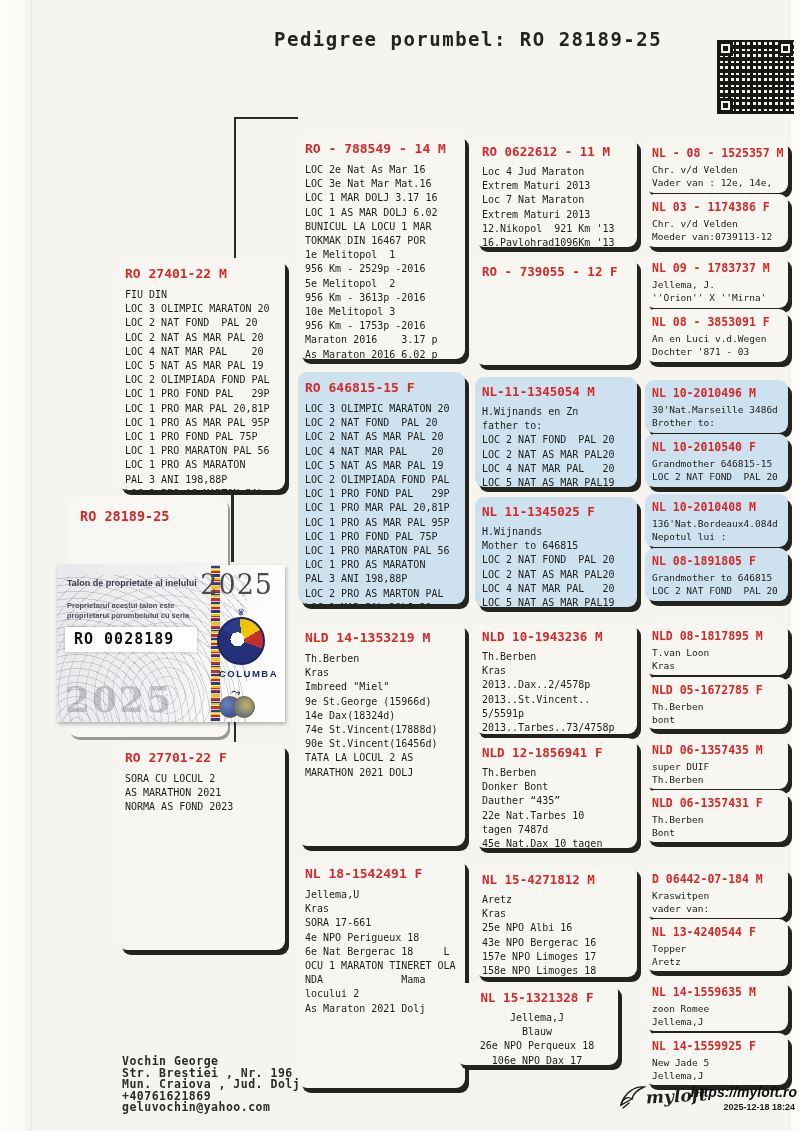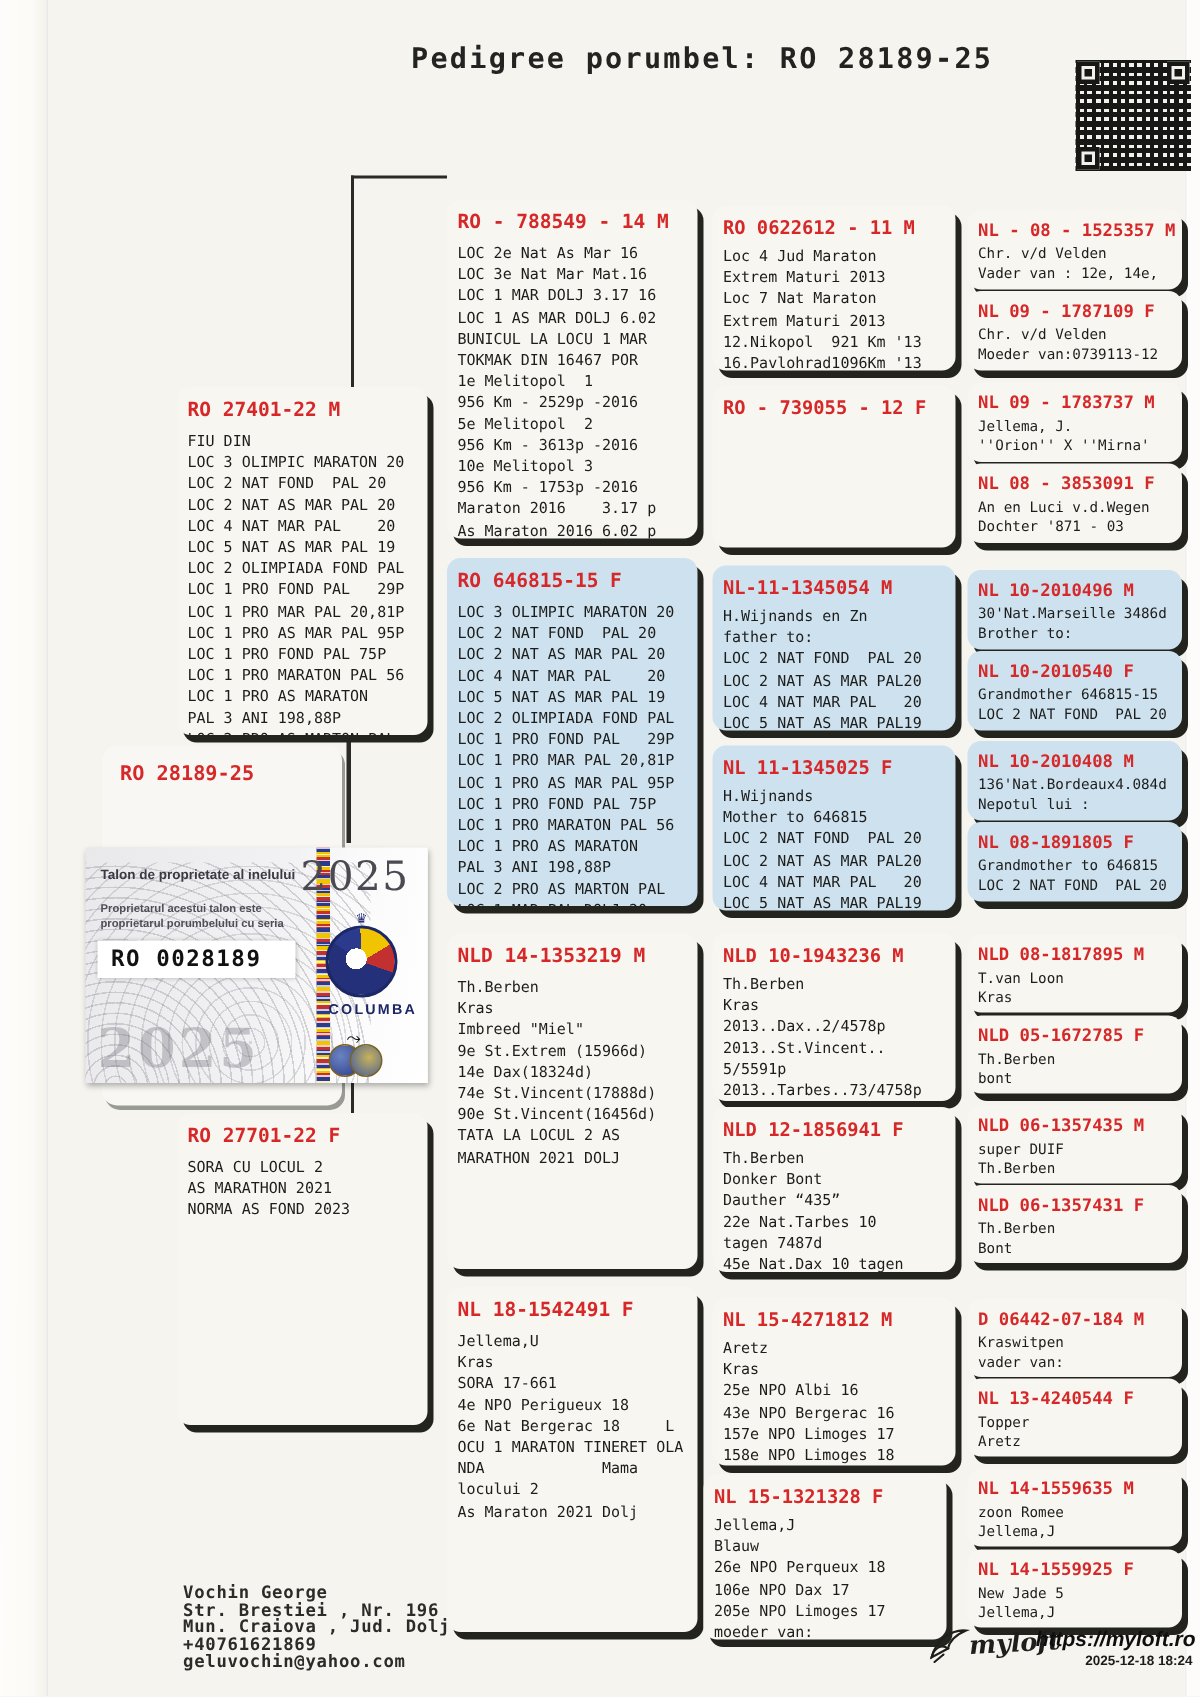--- a/index.html
+++ b/index.html
@@ -203,21 +203,21 @@
         <div class="card-line">LOC 2 PRO AS MARTON PAL</div>
         <div class="card-line">LOC 1 MAR PAL DOLJ 20</div>
       </div>
     </div>
     <div class="card sz-w" style="left: 298px; top: 622px; width: 167px; height: 224px;">
       <div class="card-title">NLD 14-1353219 M</div>
       <div class="card-lines">
         <div class="card-line">Th.Berben</div>
         <div class="card-line">Kras</div>
         <div class="card-line">Imbreed "Miel"</div>
-        <div class="card-line">9e St.Extrem (15966d)</div>
+        <div class="card-line">9e St.George (15966d)</div>
         <div class="card-line">14e Dax(18324d)</div>
         <div class="card-line">74e St.Vincent(17888d)</div>
         <div class="card-line">90e St.Vincent(16456d)</div>
         <div class="card-line">TATA LA LOCUL 2 AS</div>
         <div class="card-line">MARATHON 2021 DOLJ</div>
       </div>
     </div>
     <div class="card sz-w" style="left: 298px; top: 858px; width: 167px; height: 230px;">
       <div class="card-title">NL 18-1542491 F</div>
       <div class="card-lines">
@@ -294,40 +294,40 @@
       <div class="card-title">NL 15-4271812 M</div>
       <div class="card-lines">
         <div class="card-line">Aretz</div>
         <div class="card-line">Kras</div>
         <div class="card-line">25e NPO Albi 16</div>
         <div class="card-line">43e NPO Bergerac 16</div>
         <div class="card-line">157e NPO Limoges 17</div>
         <div class="card-line">158e NPO Limoges 18</div>
       </div>
     </div>
-    <div class="card sz-m" style="left: 469px; top: 983px; width: 162px; height: 110px;">
+    <div class="card sz-m" style="left: 456px; top: 983px; width: 162px; height: 82px; text-align: center;">
       <div class="card-title">NL 15-1321328 F</div>
       <div class="card-lines">
         <div class="card-line">Jellema,J</div>
         <div class="card-line">Blauw</div>
         <div class="card-line">26e NPO Perqueux 18</div>
         <div class="card-line">106e NPO Dax 17</div>
         <div class="card-line">205e NPO Limoges 17</div>
         <div class="card-line">moeder van:</div>
       </div>
     </div>
     <div class="card sz-n" style="left: 645px; top: 140px; width: 143px; height: 53px;">
       <div class="card-title">NL - 08 - 1525357 M</div>
       <div class="card-lines">
         <div class="card-line">Chr. v/d Velden</div>
         <div class="card-line">Vader van : 12e, 14e,</div>
       </div>
     </div>
     <div class="card sz-n" style="left: 645px; top: 194px; width: 143px; height: 53px;">
-      <div class="card-title">NL 09 - 1787109 F</div>
+      <div class="card-title">NL 03 - 1174386 F</div>
       <div class="card-lines">
         <div class="card-line">Chr. v/d Velden</div>
         <div class="card-line">Moeder van:0739113-12</div>
       </div>
     </div>
     <div class="card sz-n" style="left: 645px; top: 255px; width: 143px; height: 53px;">
       <div class="card-title">NL 09 - 1783737 M</div>
       <div class="card-lines">
         <div class="card-line">Jellema, J.</div>
         <div class="card-line">''Orion'' X ''Mirna'</div>

